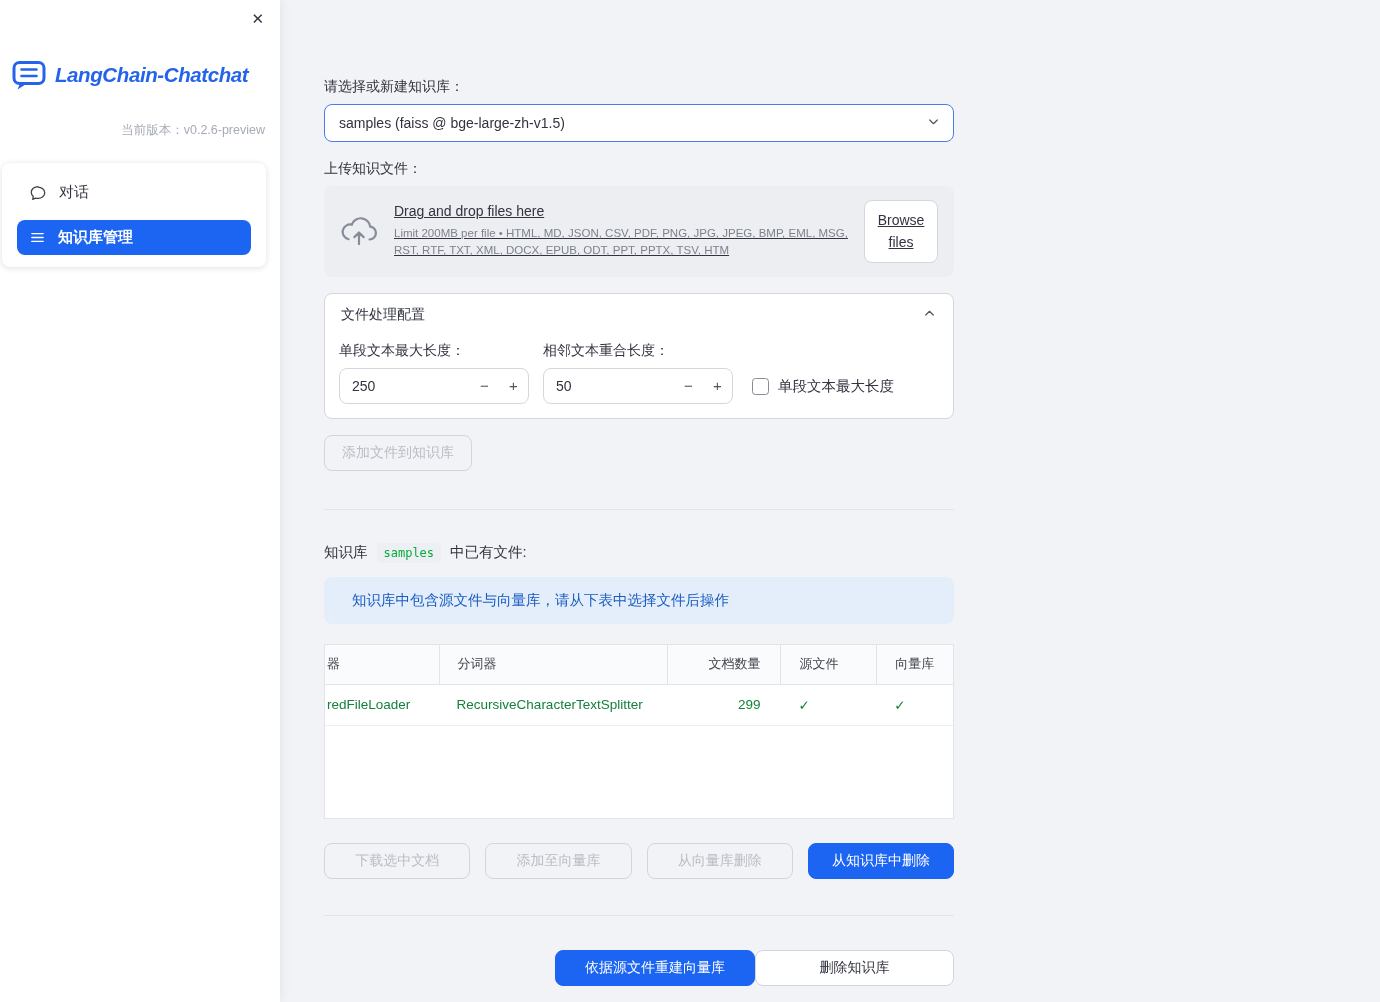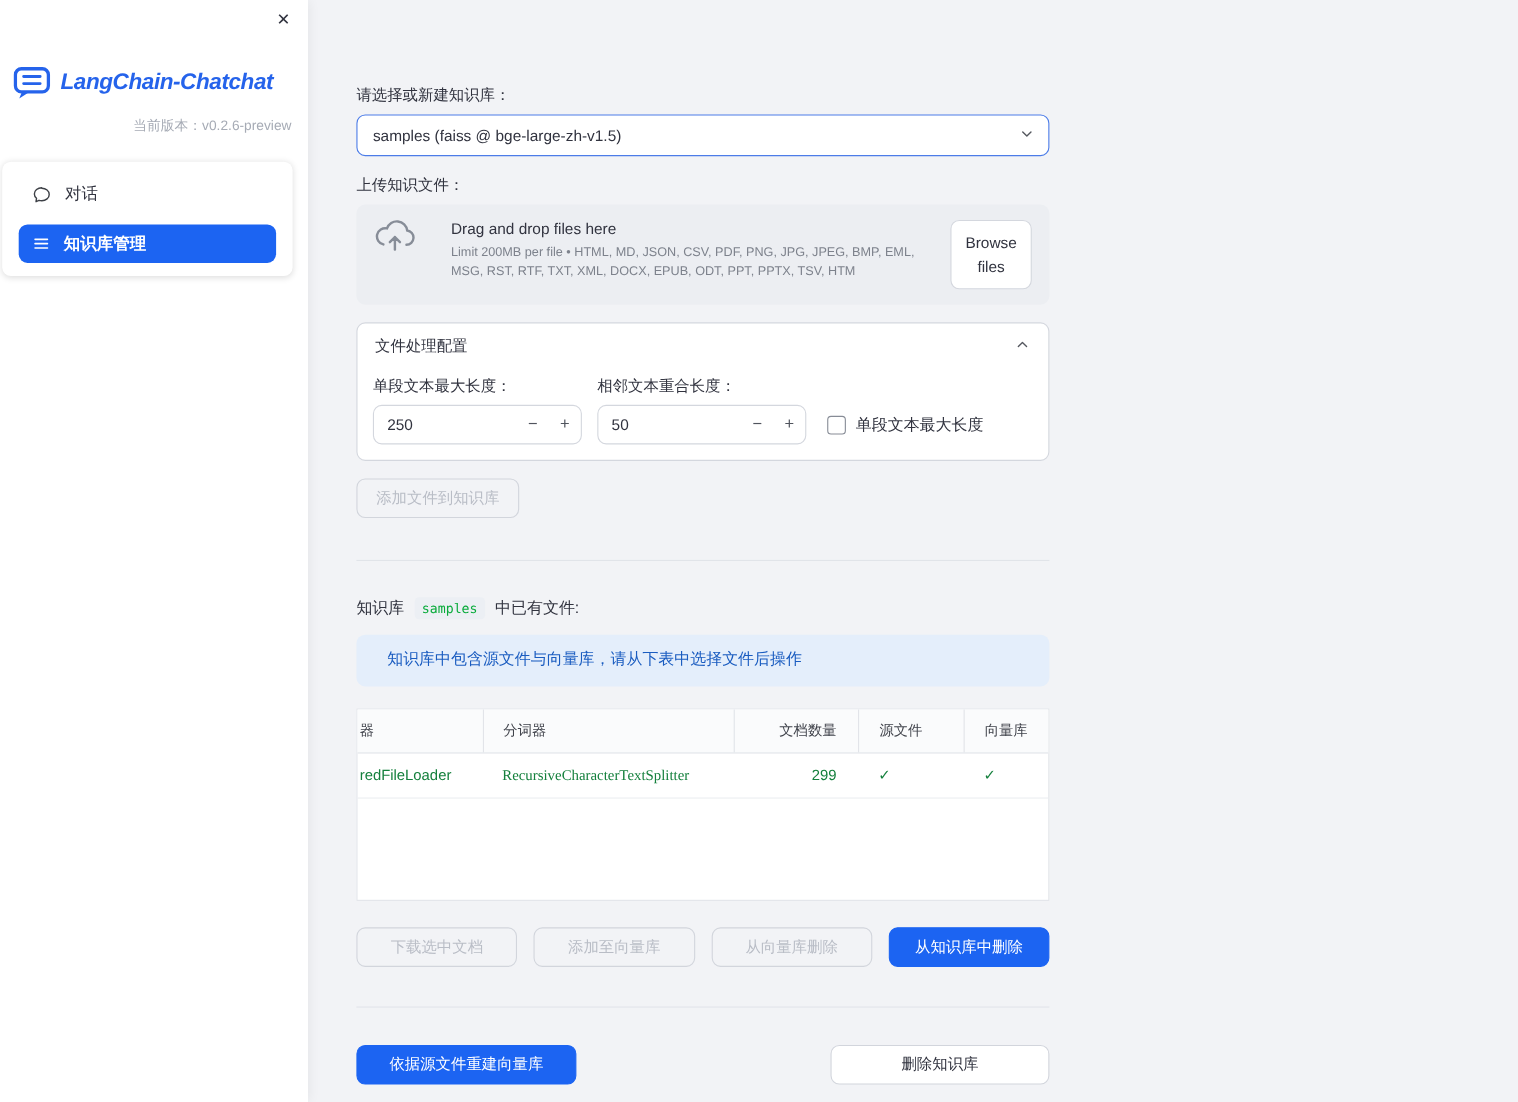--- a/index.html
+++ b/index.html
@@ -18,39 +18,39 @@
   .page{position:relative;width:1380px;height:1002px;background:#f2f3f6;overflow:hidden;}
 
   
   .sidebar{position:absolute;left:0;top:0;width:280px;height:100%;background:#fff;
     box-shadow:2px 0 10px rgba(0,0,0,.06);z-index:2;}
   .sidebar-close{position:absolute;top:7px;right:12px;background:none;border:none;
     font-size:15px;color:#31333f;cursor:pointer;padding:4px;line-height:1;font-family:inherit;}
   .logo{display:flex;align-items:center;gap:9px;padding:60px 0 0 12px;}
   .logo-text{font-size:20.5px;font-weight:bold;font-style:italic;color:#2563eb;
     letter-spacing:-0.4px;white-space:nowrap;}
-  .version{margin-top:16px;padding-right:15px;text-align:right;font-size:12.5px;color:#a6abb5;}
+  .version{margin-top:32px;padding-right:15px;text-align:right;font-size:12.5px;color:#a6abb5;}
   .menu-card{margin:24px 14px 0 2px;background:#fff;border-radius:8px;
     box-shadow:0 1px 6px rgba(0,0,0,.13);padding:12px 15px;}
   .menu-item{display:flex;align-items:center;gap:12px;padding:8px 12px;border-radius:8px;
     font-size:15px;color:#31333f;cursor:pointer;}
   .menu-item + .menu-item{margin-top:10px;}
   .menu-item.selected{background:var(--primary);color:#fff;font-weight:bold;}
   .mi-icon{display:flex;align-items:center;}
 
   
   .content{position:relative;margin-left:324px;width:630px;padding-top:76px;}
   .w-label{font-size:14px;color:#31333f;line-height:20px;margin-bottom:8px;}
 
   .selectbox{display:flex;align-items:center;justify-content:space-between;height:38px;
     padding:0 12px 0 14px;background:#fff;border:1px solid #4c7ce8;border-radius:8px;
     font-size:14px;color:#31333f;cursor:pointer;margin-bottom:16px;}
 
-  .uploader{display:flex;align-items:flex-start;min-height:84px;background:#eceef2;border-radius:8px;
-    padding:14px 16px;gap:32px;margin-bottom:16px;}
+  .uploader{display:flex;align-items:center;min-height:84px;background:#eceef2;border-radius:8px;
+    padding:14px 16px;gap:16px;margin-bottom:16px;text-decoration:underline;}
   .up-text{flex:1;}
   .up-title{font-size:14px;color:#31333f;margin-bottom:6px;}
   .up-limit{font-size:11.5px;color:#7d828c;line-height:1.5;max-width:474px;}
   .browse-btn{flex:0 0 auto;width:74px;background:#fff;border:1px solid #d4d7de;border-radius:8px;
     padding:8px 10px;font-size:14px;color:#31333f;line-height:1.6;cursor:pointer;font-family:inherit;}
 
   .expander{background:#fff;border:1px solid #d4d7de;border-radius:8px;margin-bottom:16px;}
   .exp-head{display:flex;align-items:flex-end;justify-content:space-between;
     padding:12px 16px 8px;font-size:14px;color:#31333f;cursor:pointer;}
   .exp-body{display:flex;align-items:flex-end;gap:14px;padding:8px 14px 14px;}
@@ -82,30 +82,30 @@
 
   .table{margin-top:20px;background:#fff;border:1px solid #e2e4e9;}
   .thead{display:flex;height:40px;background:#fafbfc;border-bottom:1px solid #e2e4e9;}
   .th{display:flex;align-items:center;font-size:13px;color:#40434b;font-weight:500;
     padding:0 10px 0 18px;overflow:hidden;white-space:nowrap;}
   .th + .th{border-left:1px solid #e2e4e9;}
   .trow{display:flex;height:41px;border-bottom:1px solid #eceef1;cursor:pointer;}
   .td{display:flex;align-items:center;font-size:13.5px;color:#15803d;
     padding:0 10px 0 18px;overflow:hidden;white-space:nowrap;}
   .c0{width:114px;padding-left:2px;}
-  .c1{width:229px;font-family:Liberation Serif, serif;}
+  .c1{width:229px;}
   .c2{width:114px;justify-content:flex-end;padding-right:20px;padding-left:10px;}
   .c3{width:96px;}
   .c4{width:77px;}
   .tfill{height:92px;}
 
   .actions{display:flex;gap:15px;margin-top:24px;font-family:Liberation Mono, monospace;}
   .actions .btn{flex:1;}
 
-  .bottom{display:flex;justify-content:space-between;margin-top:34px;}
+  .bottom{display:flex;justify-content:flex-end;margin-top:34px;}
   .rebuild-btn{width:200px;}
   .delete-kb-btn{width:199px;}
 </style>
 </head>
 <body>
 
 <div class="page">
 
   <aside class="sidebar">
     <button class="sidebar-close">

